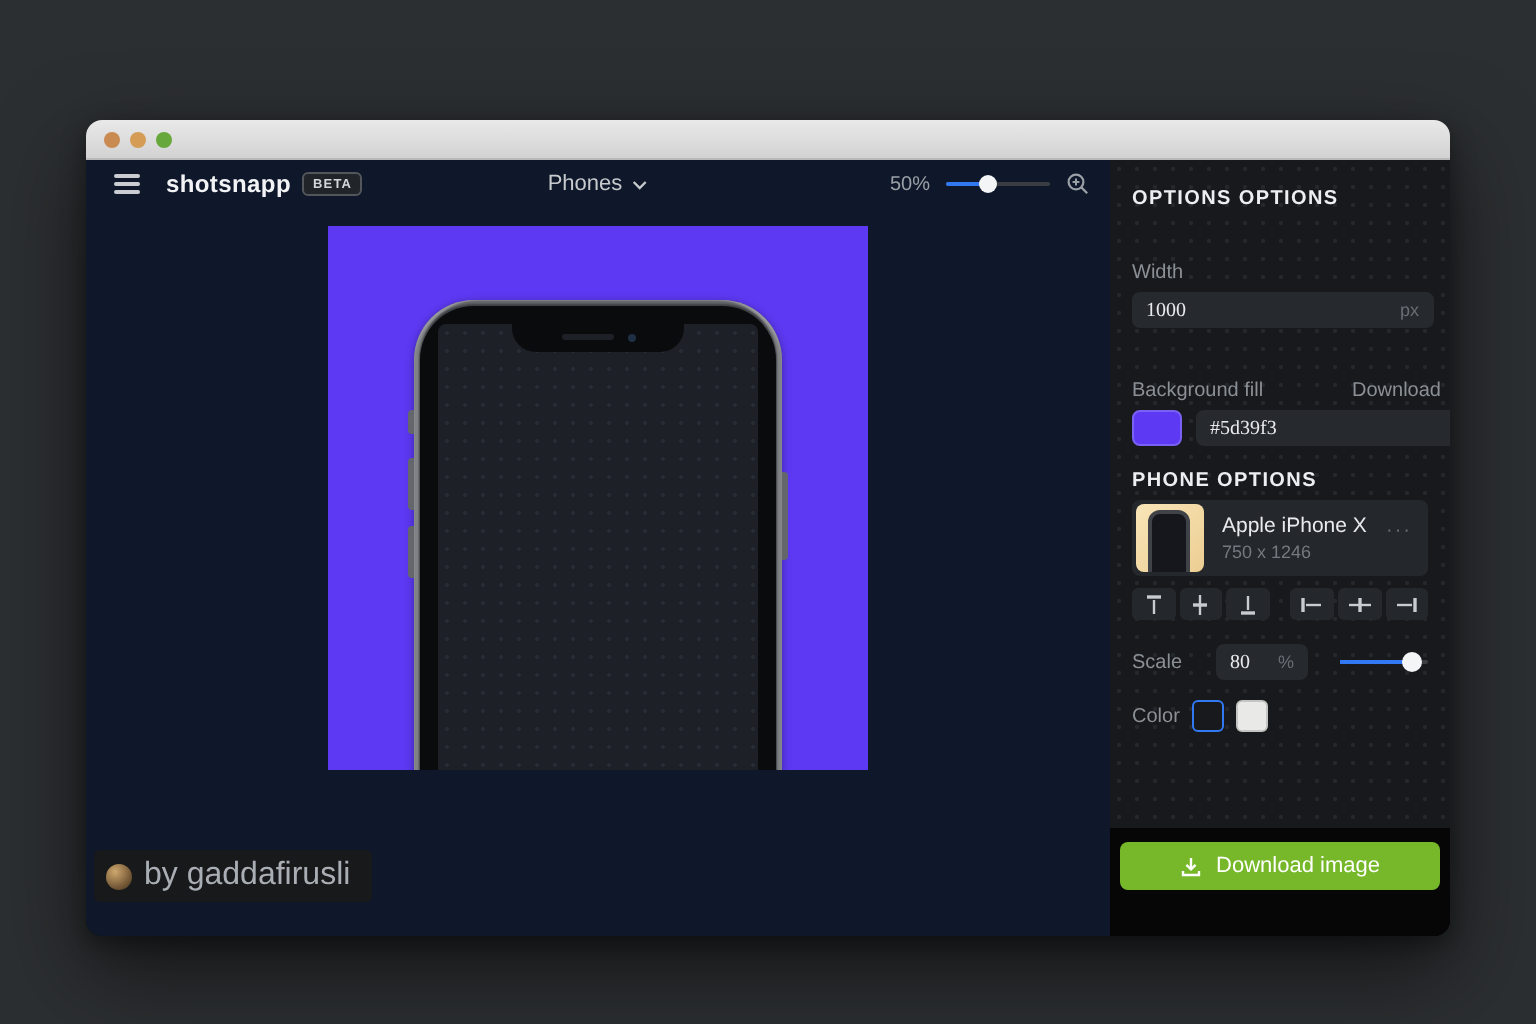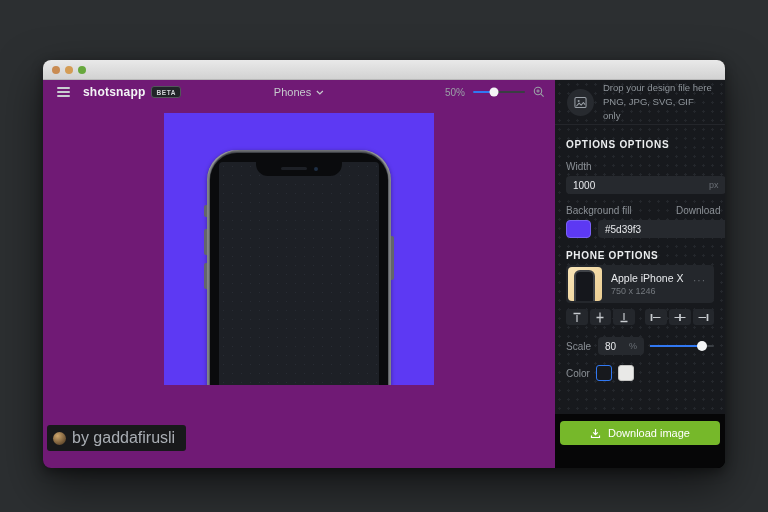--- a/index.html
+++ b/index.html
@@ -22,21 +22,21 @@
     display:flex; align-items:center; padding-left:9px; gap:5px;
     border-bottom:1px solid #b8b8b8;
   }
   .tl { width:8px; height:8px; border-radius:50%; }
   .tl1 { background:var(--traffic1,#c98b52); }
   .tl2 { background:var(--traffic2,#d49c55); }
   .tl3 { background:var(--traffic3,#67a83d); }
   .app { display:flex; height:388px; }
 
   
-  .main { position:relative; width:524px; height:100%; background:#701a75; }
+  .main { position:relative; width:524px; height:100%; background:#0f172a; }
   .main-header {
     position:absolute; top:0; left:0; right:0; height:24px;
     display:flex; align-items:center; padding:0 10px 0 14px;
   }
   .hamburger { width:13px; display:flex; flex-direction:column; gap:2.5px; cursor:pointer; }
   .hamburger span { height:1.5px; background:#c9cdd1; border-radius:1px; }
   .logo { margin-left:13px; color:#f2f3f5; font-size:12px; font-weight:bold; letter-spacing:.2px; }
   .beta {
     margin-left:6px; font-size:6.5px; font-weight:bold; color:#d3d6da;
     border:1px solid #53565b; background:#212428; border-radius:3px;
@@ -114,29 +114,29 @@
     border-bottom:1px solid #24262b; cursor:pointer;
   }
   .dropzone-icon {
     width:27px; height:27px; border-radius:50%; background:#272a2f;
     display:flex; align-items:center; justify-content:center; flex:none;
   }
   .dropzone-text { color:#8f959b; font-size:9.5px; line-height:1.45; }
 
   .section-title { margin-top:14px; color:#eceef0; font-size:10px; font-weight:bold; letter-spacing:.7px; }
   .field-label { color:#8b9096; font-size:10px; }
-  .row2 { display:flex; gap:8px; margin-top:11px; }
+  .row2 { display:flex; gap:8px; margin-top:26px; }
   .col { flex:1; }
   .input-box {
     margin-top:4px; height:18px; background:#26292e; border-radius:4px;
     display:flex; align-items:center; padding:0 7px; gap:4px;
   }
   .input-box input {
     flex:1; min-width:0; background:transparent; border:none; outline:none;
-    color:#e8eaed; font-size:10px; font-family:Liberation Sans, sans-serif;
+    color:#e8eaed; font-size:10px; font-family:Liberation Serif, serif;
   }
   .unit { color:#696e75; font-size:9px; flex:none; }
   .bg-row { display:flex; gap:7px; margin-top:4px; align-items:center; }
   .swatch-purple {
     width:25px; height:18px; border-radius:4px; background:var(--purple,#5d39f3);
     border:1px solid #7a61f6; cursor:pointer; flex:none;
   }
   .hex-box { flex:1; margin-top:0; }
   .opacity-col { width:38px; flex:none; }
 
@@ -157,21 +157,21 @@
   .model-res { color:#74797f; font-size:9px; margin-top:2px; }
   .more-dots { position:absolute; right:8px; top:10px; color:#6a6f75; font-size:10px; letter-spacing:1px; }
 
   .align-row { display:flex; margin-top:6px; gap:2px; }
   .align-btn {
     width:22px; height:16px; background:#24272c; border-radius:3px;
     display:flex; align-items:center; justify-content:center; cursor:pointer;
   }
   .align-gap { width:7px; }
 
-  .inline-row { display:flex; align-items:center; margin-top:12px; gap:6px; }
+  .inline-row { display:flex; align-items:center; margin-top:12px; gap:16px; }
   .inline-label { width:26px; color:#8b9096; font-size:10px; flex:none; }
   .scale-box { width:46px; margin-top:0; flex:none; }
   .mini-slider { position:relative; flex:1; height:10px; display:flex; align-items:center; }
   .mini-track { width:100%; height:2px; background:#3a3e43; border-radius:1px; }
   .mini-fill { position:absolute; left:0; width:82%; height:2px; background:var(--accent,#3178f2); }
   .mini-thumb {
     position:absolute; left:82%; top:50%; transform:translate(-50%,-50%);
     width:10px; height:10px; border-radius:50%; background:#f4f5f6;
   }
   .color-row { display:flex; align-items:center; margin-top:10px; gap:4px; }
@@ -252,33 +252,20 @@
 
       <div class="attribution">
         <span class="avatar"></span>
         <span class="attribution-text">by gaddafirusli</span>
       </div>
     </div>
 
     <div class="sidebar">
       <div class="sidebar-scroll">
 
-        <div class="dropzone">
-          <span class="dropzone-icon">
-            <svg width="13" height="13" viewBox="0 0 14 14">
-                <rect x="1" y="1.5" width="12" height="11" rx="1.5" fill="none" stroke="#9ba1a8" stroke-width="1.1"></rect>
-                <circle cx="5" cy="5.4" r="1.1" fill="#9ba1a8"></circle>
-                <path d="M2.5 11l3-3.4 2.2 2.2 2.4-2.8 1.9 2.3" fill="none" stroke="#9ba1a8" stroke-width="1.1" stroke-linejoin="round"></path>
-              </svg>
-          </span>
-          <div class="dropzone-text">
-            <div>Drop your design file here</div>
-            <div>PNG, JPG, SVG, GIF only</div>
-          </div>
-        </div>
 
         <div class="section-title">OPTIONS OPTIONS</div>
 
         <div class="row2">
           <div class="col">
             <div class="field-label">Width</div>
             <div class="input-box">
               <input value="1000" style="">
               <span class="unit">px</span>
             </div>

